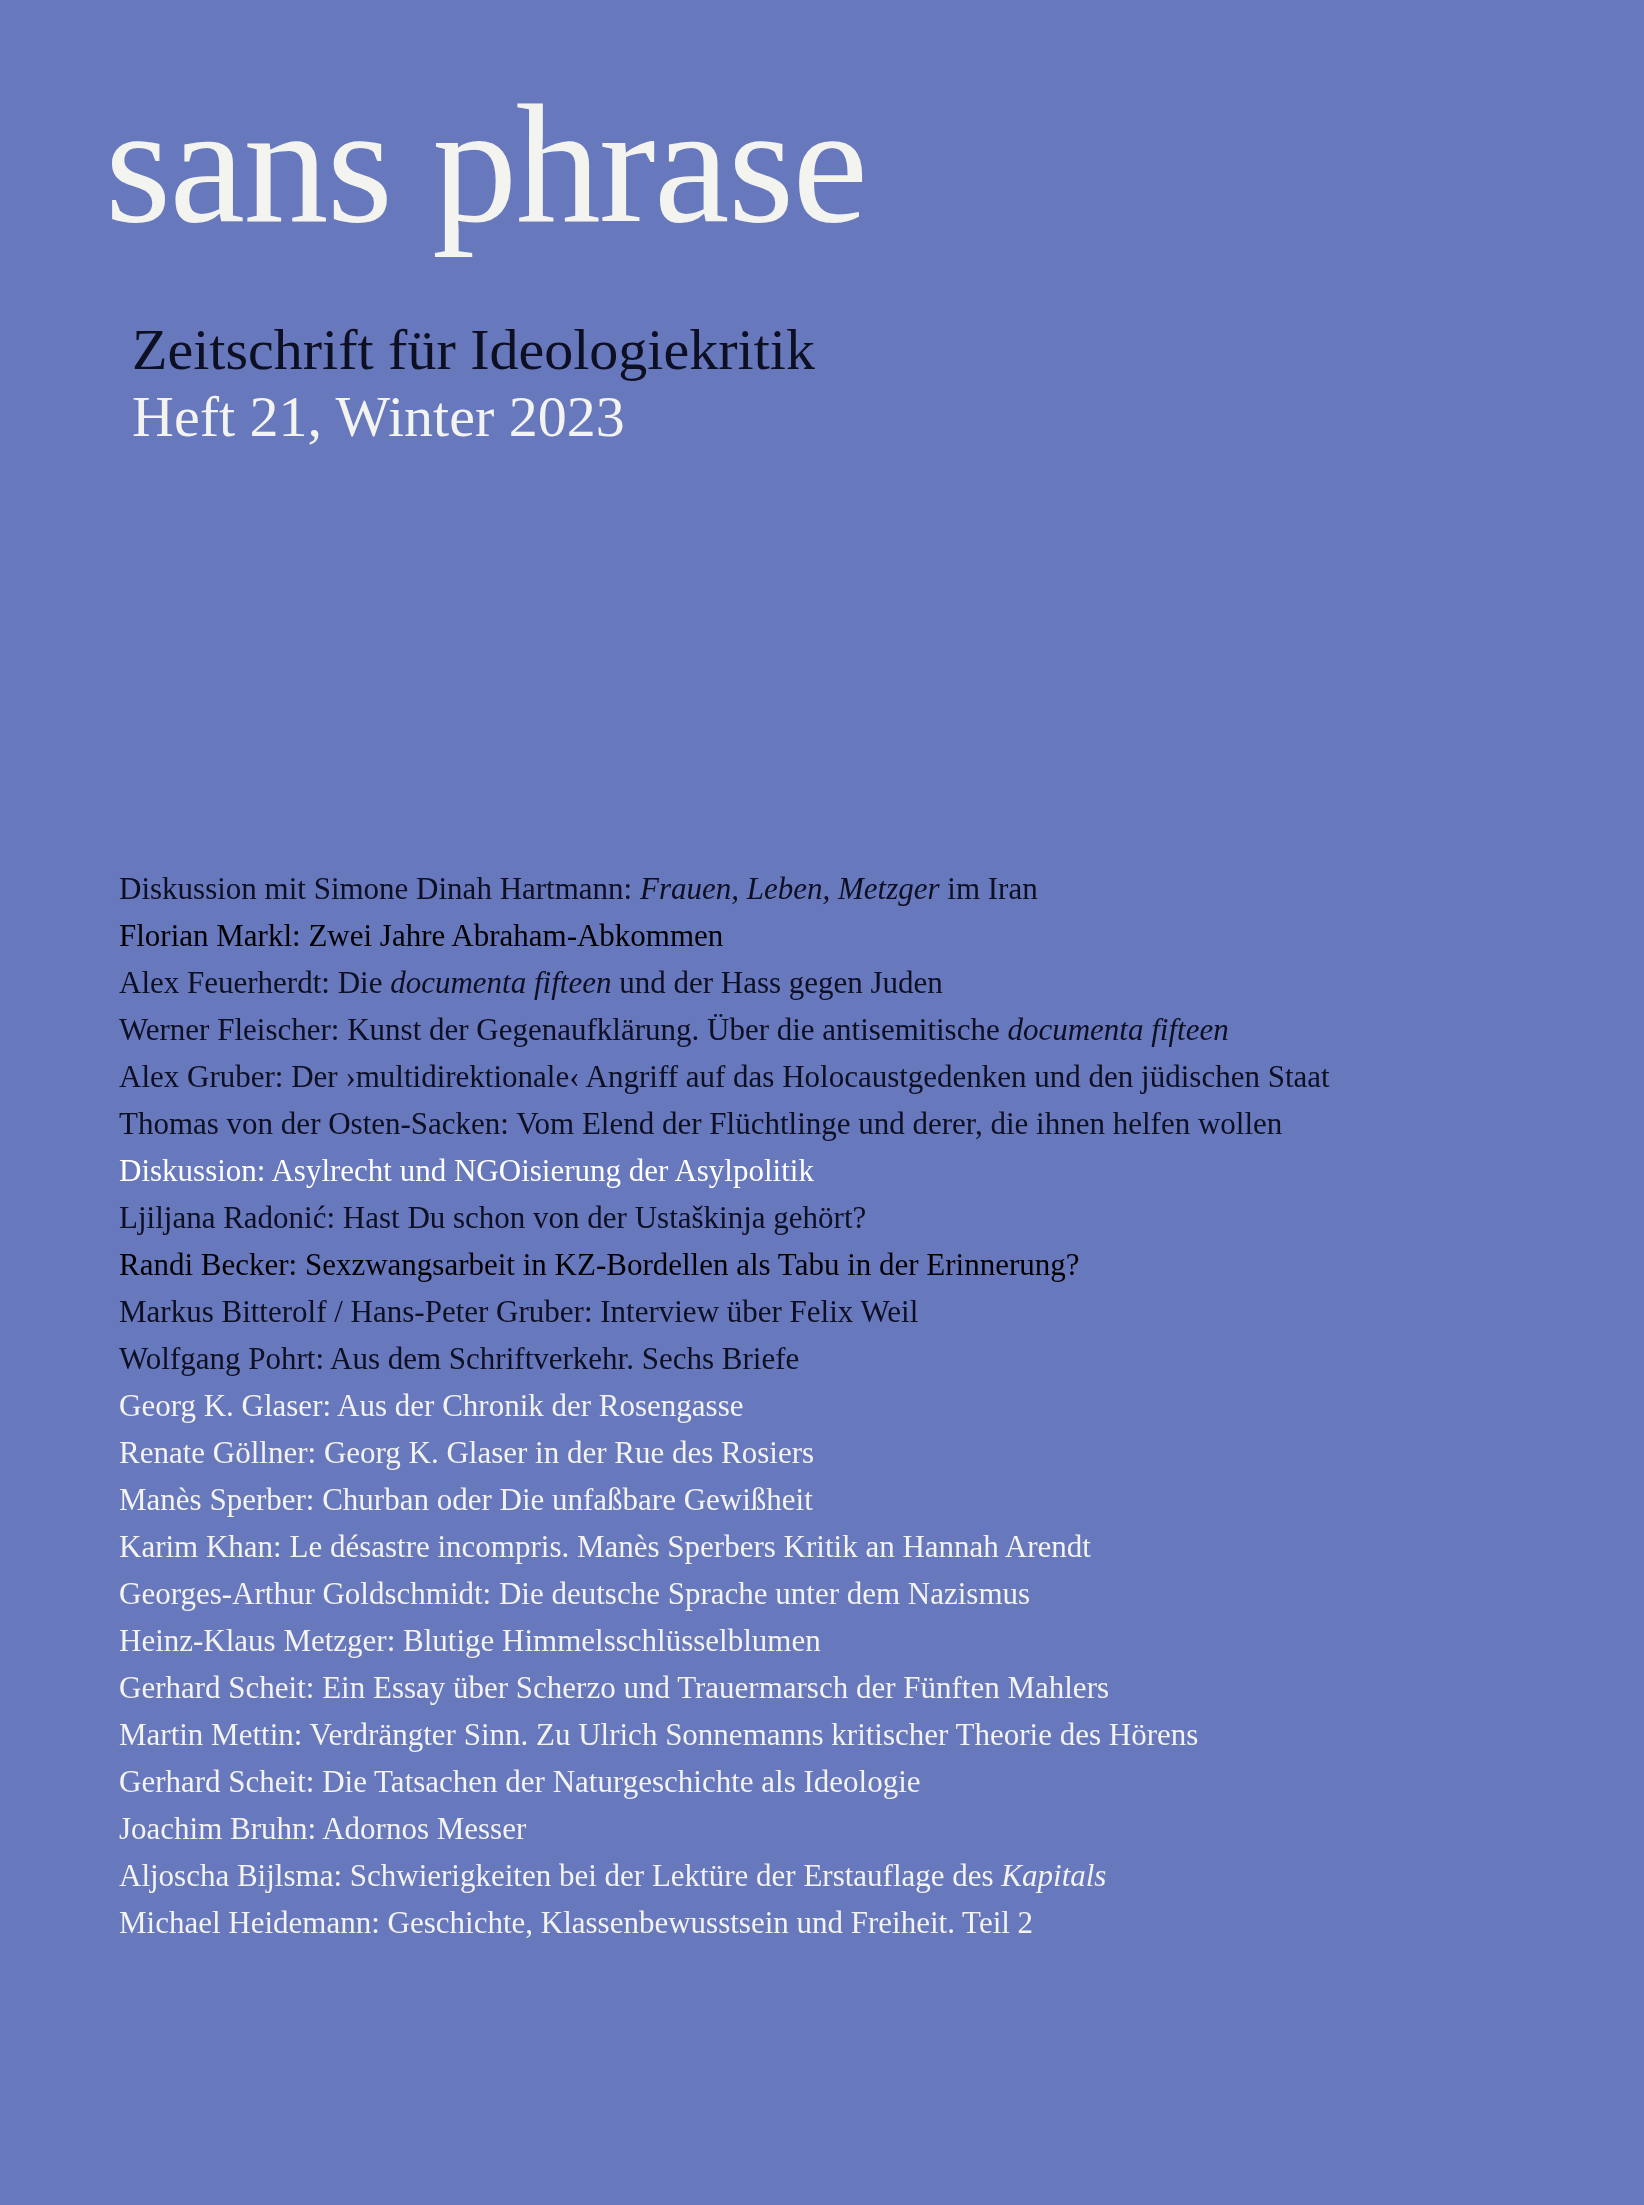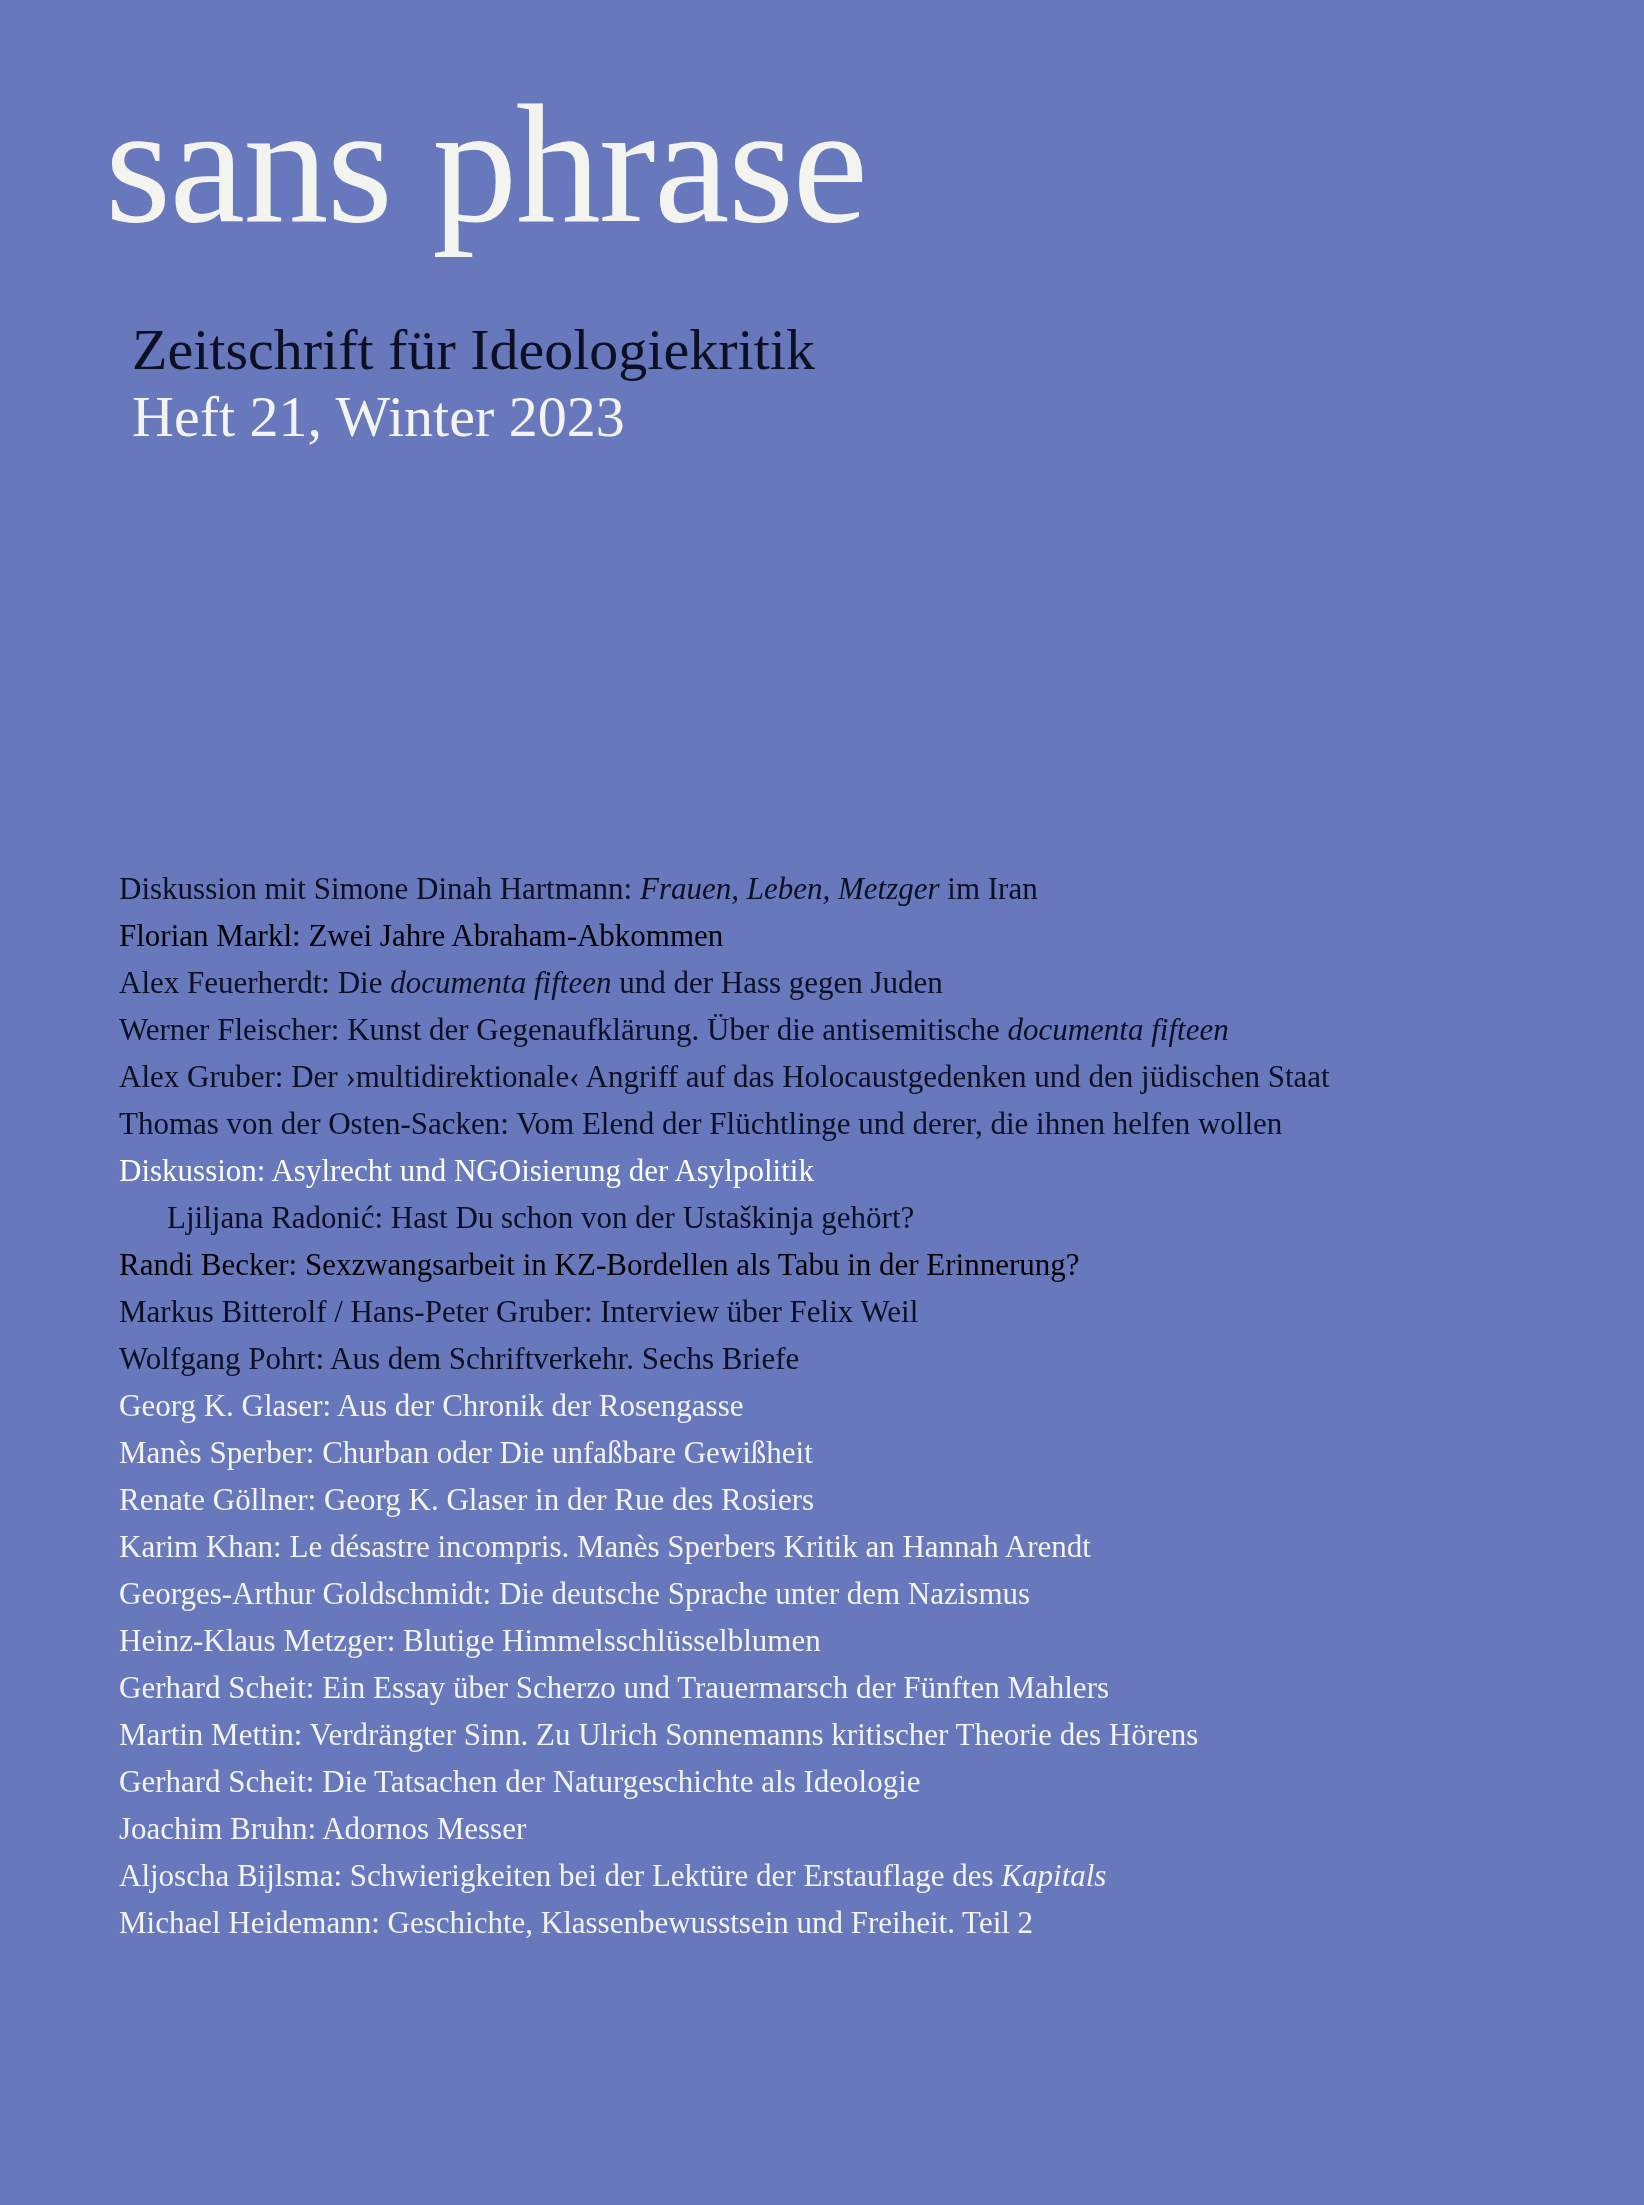--- a/index.html
+++ b/index.html
@@ -62,27 +62,27 @@
   </div>
 
   <div class="toc">
       <div class="toc-line" style="color: rgb(13, 15, 35);"><span class="seg-regular">Diskussion mit Simone Dinah Hartmann: </span><span class="seg-italic">Frauen, Leben, Metzger</span><span class="seg-regular"> im Iran</span></div>
       <div class="toc-line" style="color: #000000;"><span class="seg-regular">Florian Markl: Zwei Jahre Abraham-Abkommen</span></div>
       <div class="toc-line" style="color: rgb(13, 15, 35);"><span class="seg-regular">Alex Feuerherdt: Die </span><span class="seg-italic">documenta fifteen</span><span class="seg-regular"> und der Hass gegen Juden</span></div>
       <div class="toc-line" style="color: rgb(13, 15, 35);"><span class="seg-regular">Werner Fleischer: Kunst der Gegenaufklärung. Über die antisemitische </span><span class="seg-italic">documenta fifteen</span></div>
       <div class="toc-line" style="color: rgb(13, 15, 35);"><span class="seg-regular">Alex Gruber: Der ›multidirektionale‹ Angriff auf das Holocaustgedenken und den jüdischen Staat</span></div>
       <div class="toc-line" style="color: rgb(13, 15, 35);"><span class="seg-regular">Thomas von der Osten-Sacken: Vom Elend der Flüchtlinge und derer, die ihnen helfen wollen</span></div>
       <div class="toc-line" style="color: #ffffff;"><span class="seg-regular">Diskussion: Asylrecht und NGOisierung der Asylpolitik</span></div>
-      <div class="toc-line" style="color: rgb(13, 15, 35); margin-left: 48px;"><span class="seg-regular">Ljiljana Radonić: Hast Du schon von der Ustaškinja gehört?</span></div>
+      <div class="toc-line" style="color: rgb(13, 15, 35);"><span class="seg-regular">Ljiljana Radonić: Hast Du schon von der Ustaškinja gehört?</span></div>
       <div class="toc-line" style="color: #000000;"><span class="seg-regular">Randi Becker: Sexzwangsarbeit in KZ-Bordellen als Tabu in der Erinnerung?</span></div>
       <div class="toc-line" style="color: rgb(13, 15, 35);"><span class="seg-regular">Markus Bitterolf / Hans-Peter Gruber: Interview über Felix Weil</span></div>
       <div class="toc-line" style="color: rgb(13, 15, 35);"><span class="seg-regular">Wolfgang Pohrt: Aus dem Schriftverkehr. Sechs Briefe</span></div>
       <div class="toc-line" style="color: rgb(243, 243, 239);"><span class="seg-regular">Georg K. Glaser: Aus der Chronik der Rosengasse</span></div>
+      <div class="toc-line" style="color: rgb(243, 243, 239);"><span class="seg-regular">Renate Göllner: Georg K. Glaser in der Rue des Rosiers</span></div>
       <div class="toc-line" style="color: rgb(243, 243, 239);"><span class="seg-regular">Manès Sperber: Churban oder Die unfaßbare Gewißheit</span></div>
-      <div class="toc-line" style="color: rgb(243, 243, 239);"><span class="seg-regular">Renate Göllner: Georg K. Glaser in der Rue des Rosiers</span></div>
       <div class="toc-line" style="color: rgb(243, 243, 239);"><span class="seg-regular">Karim Khan: Le désastre incompris. Manès Sperbers Kritik an Hannah Arendt</span></div>
       <div class="toc-line" style="color: rgb(243, 243, 239);"><span class="seg-regular">Georges-Arthur Goldschmidt: Die deutsche Sprache unter dem Nazismus</span></div>
       <div class="toc-line" style="color: rgb(243, 243, 239);"><span class="seg-regular">Heinz-Klaus Metzger: Blutige Himmelsschlüsselblumen</span></div>
       <div class="toc-line" style="color: rgb(243, 243, 239);"><span class="seg-regular">Gerhard Scheit: Ein Essay über Scherzo und Trauermarsch der Fünften Mahlers</span></div>
       <div class="toc-line" style="color: rgb(243, 243, 239);"><span class="seg-regular">Martin Mettin: Verdrängter Sinn. Zu Ulrich Sonnemanns kritischer Theorie des Hörens</span></div>
       <div class="toc-line" style="color: rgb(243, 243, 239);"><span class="seg-regular">Gerhard Scheit: Die Tatsachen der Naturgeschichte als Ideologie</span></div>
       <div class="toc-line" style="color: rgb(243, 243, 239);"><span class="seg-regular">Joachim Bruhn: Adornos Messer</span></div>
       <div class="toc-line" style="color: rgb(243, 243, 239);"><span class="seg-regular">Aljoscha Bijlsma: Schwierigkeiten bei der Lektüre der Erstauflage des </span><span class="seg-italic">Kapitals</span></div>
       <div class="toc-line" style="color: rgb(243, 243, 239);"><span class="seg-regular">Michael Heidemann: Geschichte, Klassenbewusstsein und Freiheit. Teil 2</span></div>
     </div>

